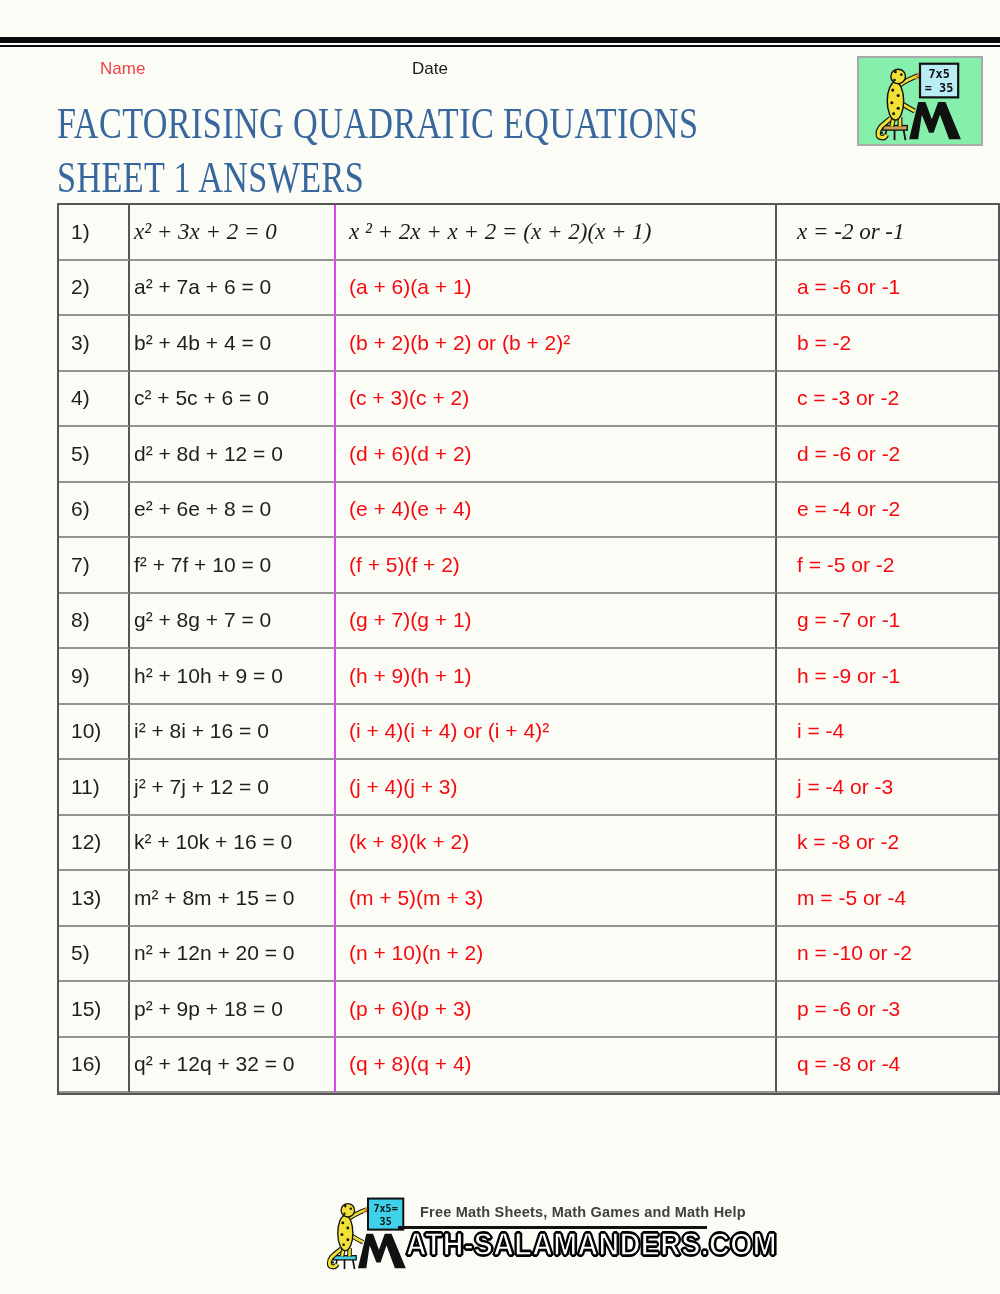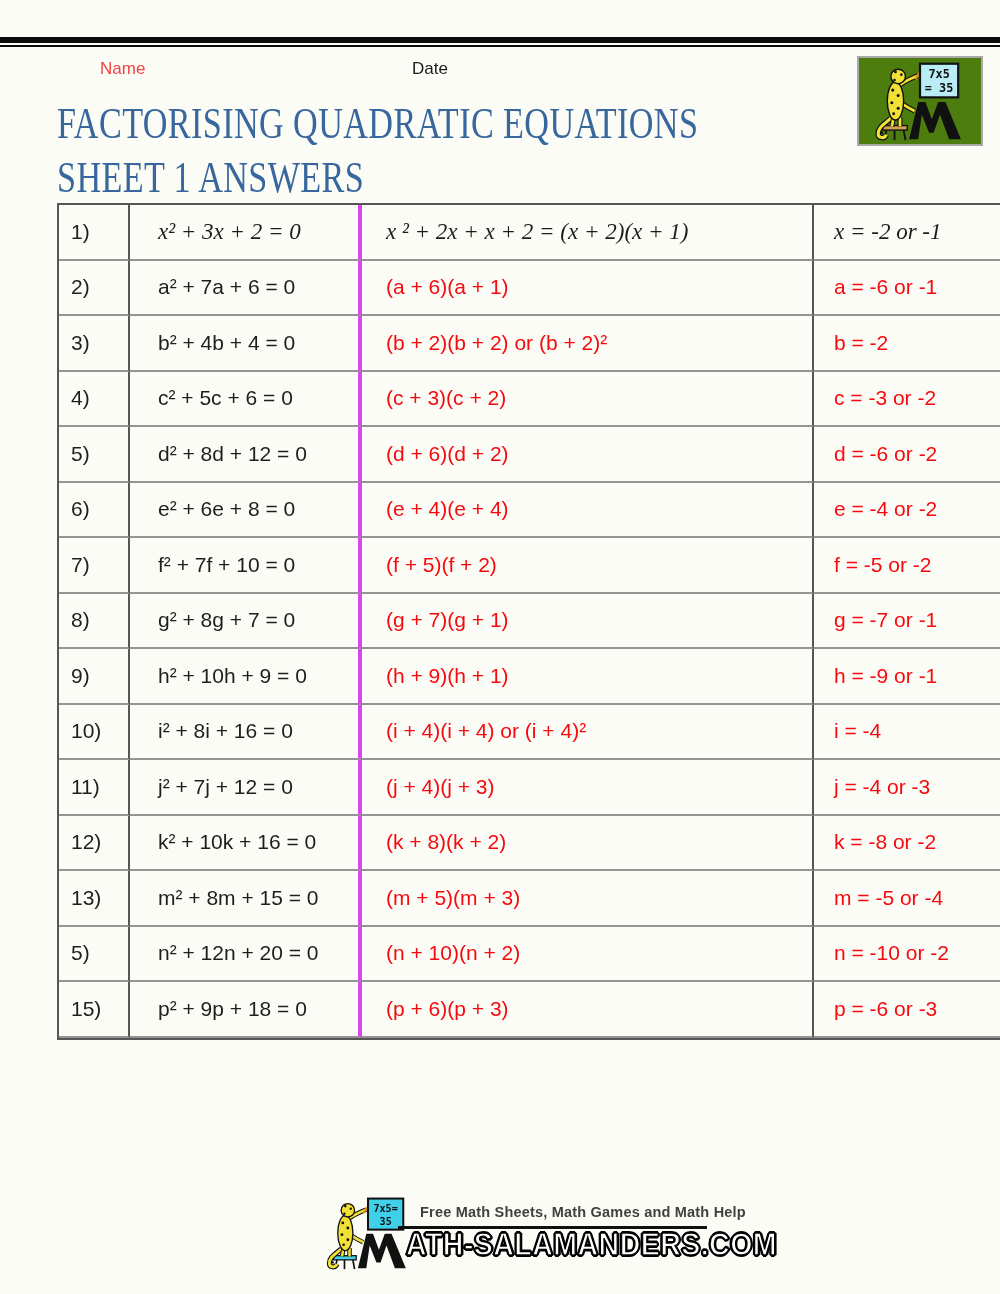--- a/index.html
+++ b/index.html
@@ -11,21 +11,21 @@
   }
   
   .top-rule-thick{position:absolute;left:0;top:37px;width:1000px;height:6px;background:#0b0b0b;}
   .top-rule-thin{position:absolute;left:0;top:45px;width:1000px;height:2px;background:#0b0b0b;}
 
   .name-label{position:absolute;left:60px;top:59px;font-size:17px;color:#ef4444;margin-left:40px;}
   .date-label{position:absolute;left:412px;top:59px;font-size:17px;color:#1c1c1c;}
 
   .logo-box{
     position:absolute;left:857px;top:56px;width:122px;height:86px;
-    background:#4d7c0f;border:2px solid #a9a9a9;
+    background:#86efac;border:2px solid #a9a9a9;
   }
   .logo-box svg{position:absolute;left:4px;top:3px;}
 
   .page-title{
     position:absolute;left:57px;top:96px;
     font-family:"Liberation Serif",serif;
     font-size:45px;line-height:54px;font-weight:400;
     color:var(--title-color,#38679e);
     transform:scaleX(0.76);transform-origin:0 0;
     white-space:nowrap;letter-spacing:0.5px;
@@ -40,22 +40,22 @@
     background:#fcfcf7;
   }
   .answers-table tr{height:55.5px;}
   .answers-table td{
     border-bottom:2px solid #949494;
     vertical-align:middle;
     font-size:21px;
     overflow:hidden;white-space:nowrap;
   }
   .answers-table td.c-num{width:56px;padding-left:12px;border-right:2px solid #565656;}
-  .answers-table td.c-eq{width:199px;padding-left:28px;border-right:4px solid #d946ef;}
-  .answers-table td.c-fact{width:425px;padding-left:24px;border-right:2px solid #565656;}
+  .answers-table td.c-eq{width:199px;padding-left:4px;border-right:2px solid #d946ef;}
+  .answers-table td.c-fact{width:425px;padding-left:13px;border-right:2px solid #565656;}
   .answers-table td.c-ans{width:200px;padding-left:20px;}
   .answers-table td.c-fact,.answers-table td.c-ans{color:var(--answer-color,#f50a0f);}
   .answers-table tr.example td.c-eq,
   .answers-table tr.example td.c-fact,
   .answers-table tr.example td.c-ans{
     font-family:"Liberation Serif",serif;font-style:italic;font-size:23px;color:#1c1c1c;
   }
 
   
   .footer{position:absolute;left:0;top:1192px;width:834px;height:84px;}
@@ -216,20 +216,26 @@
     <td class="c-num">5)</td>
     <td class="c-eq">n² + 12n + 20 = 0</td>
     <td class="c-fact">(n + 10)(n + 2)</td>
     <td class="c-ans">n = -10 or -2</td>
   </tr>
       <tr>
     <td class="c-num">15)</td>
     <td class="c-eq">p² + 9p + 18 = 0</td>
     <td class="c-fact">(p + 6)(p + 3)</td>
     <td class="c-ans">p = -6 or -3</td>
+  </tr>
+      <tr>
+    <td class="c-num">16)</td>
+    <td class="c-eq">q² + 12q + 32 = 0</td>
+    <td class="c-fact">(q + 8)(q + 4)</td>
+    <td class="c-ans">q = -8 or -4</td>
   </tr>
     </tbody>
 </table>
 
 <div class="footer">
   <svg class="footer-logo" width="84" height="74" viewBox="0 0 100 88">
     <rect x="9" y="71" width="27" height="5" fill="#3fd0ea" stroke="#111" stroke-width="1.5"></rect>
     <line x1="13" y1="76" x2="11" y2="87" stroke="#111" stroke-width="2"></line>
     <line x1="22" y1="76" x2="22" y2="87" stroke="#111" stroke-width="2"></line>
     <line x1="32" y1="76" x2="34" y2="87" stroke="#111" stroke-width="2"></line>

